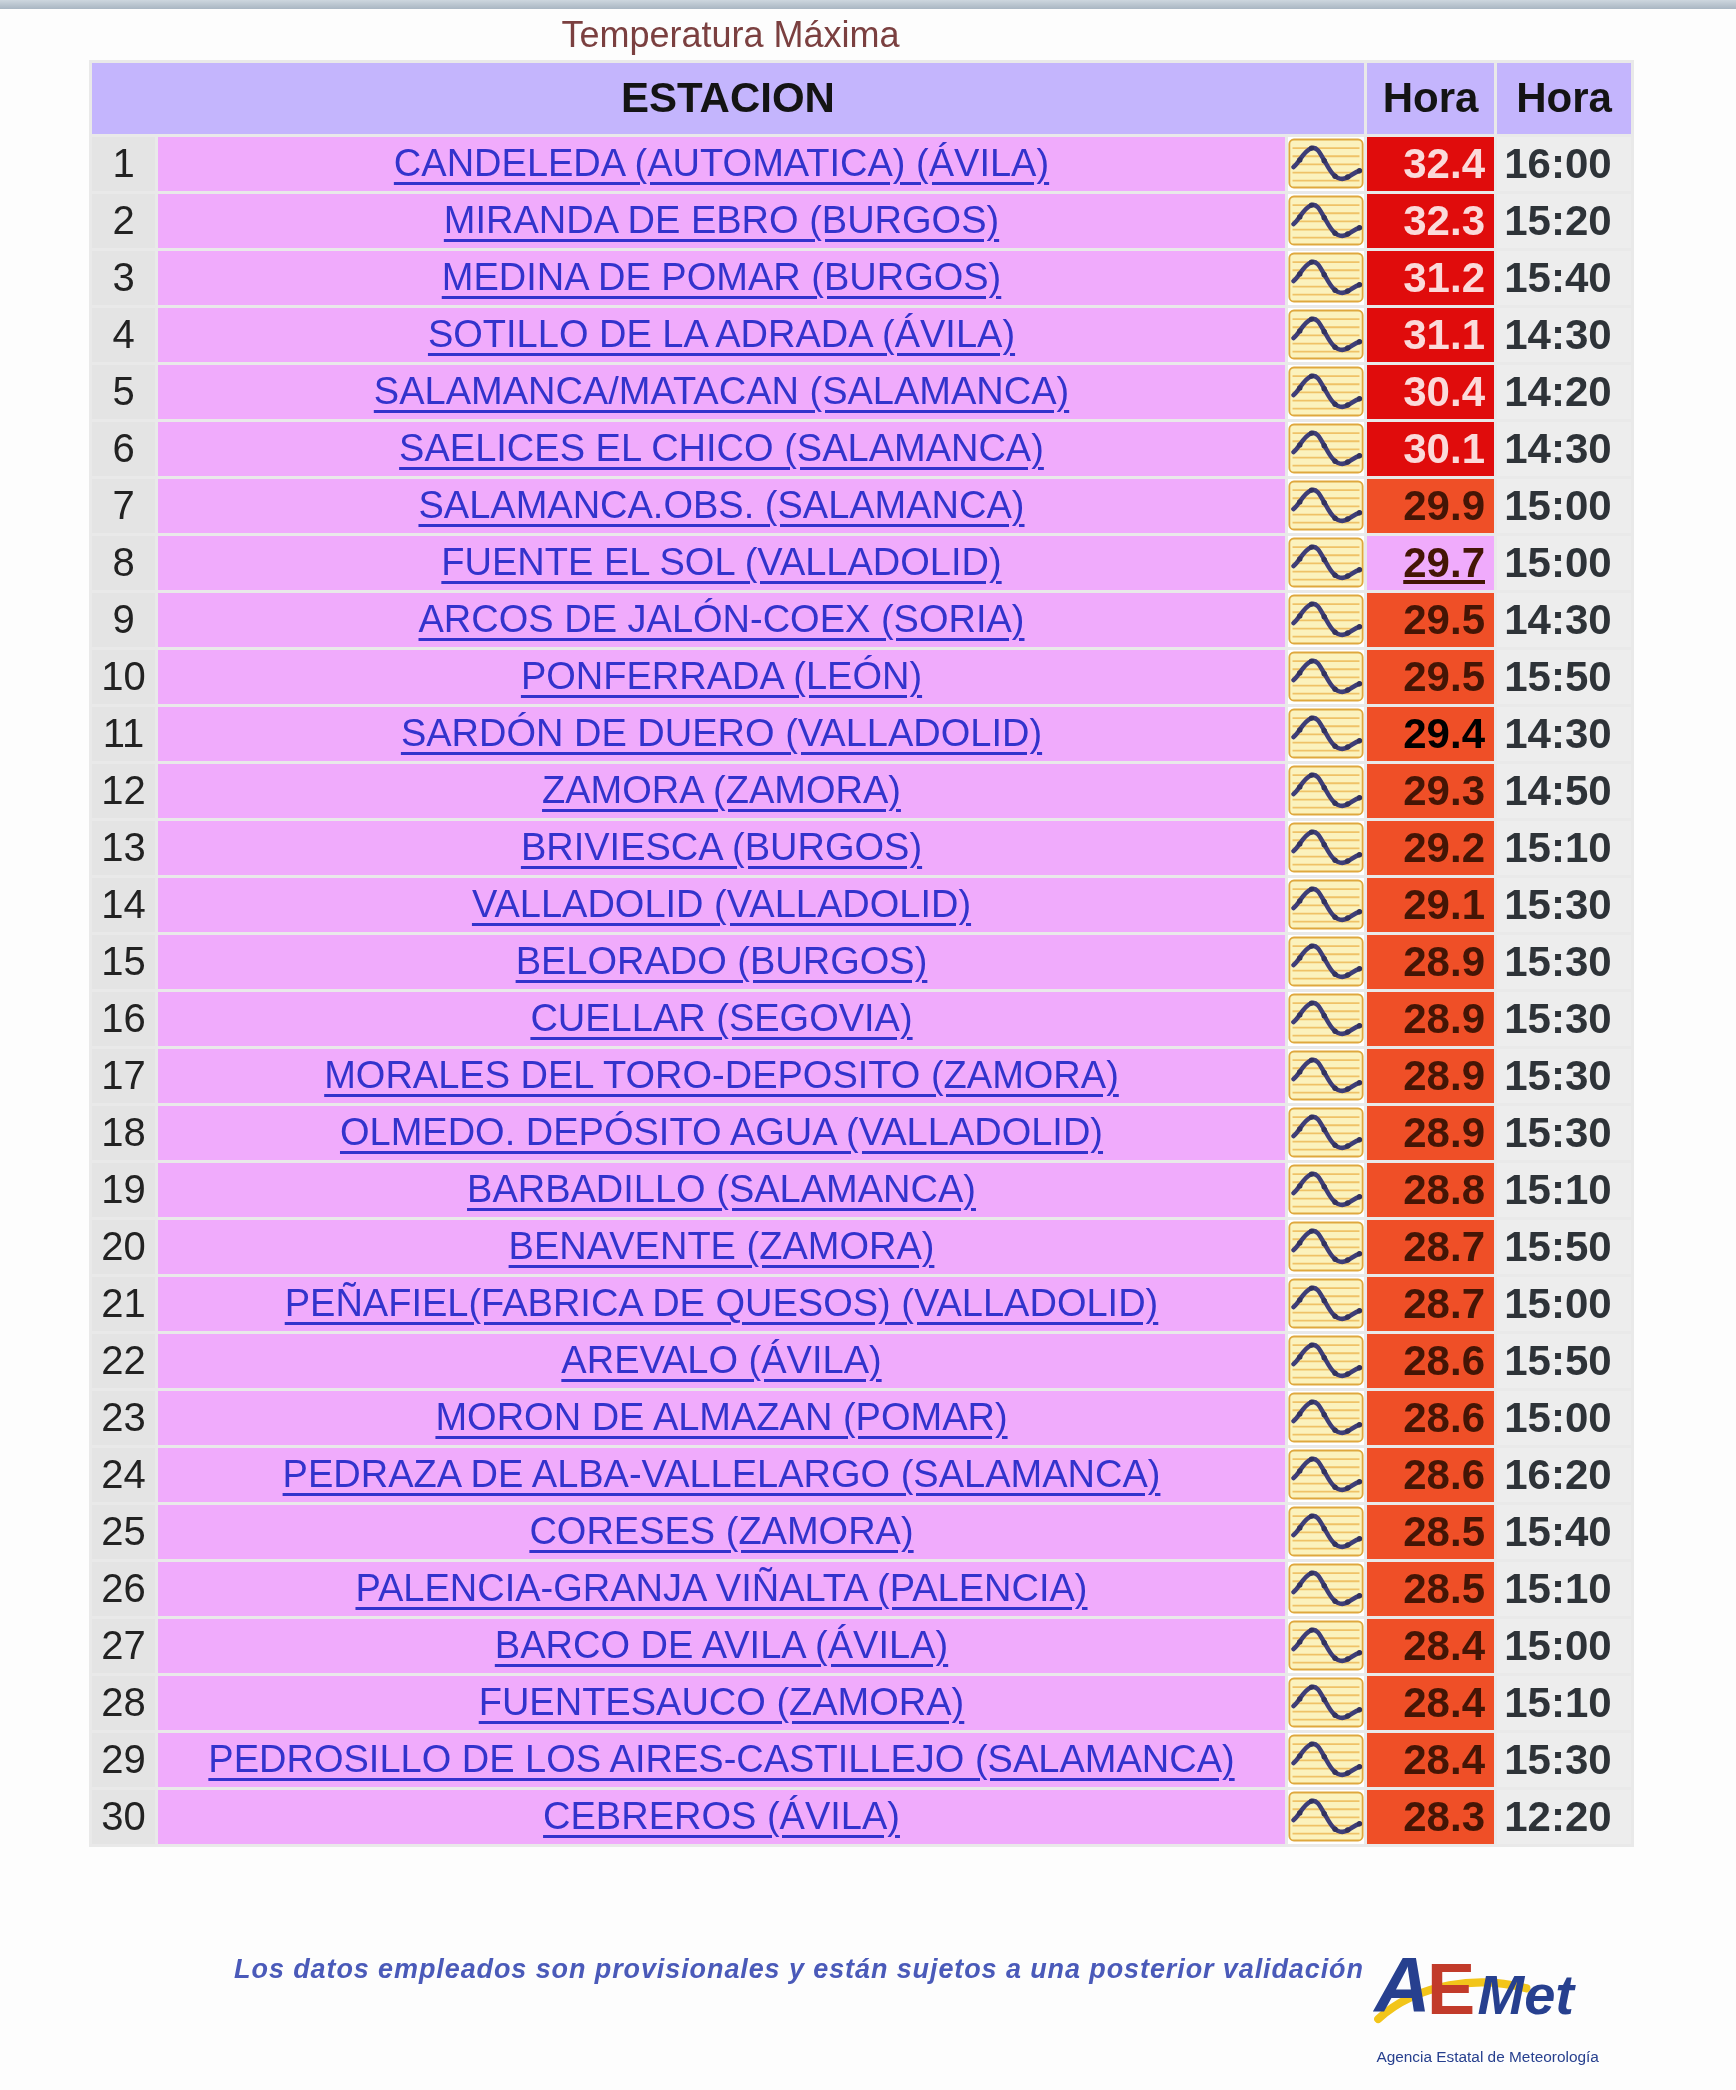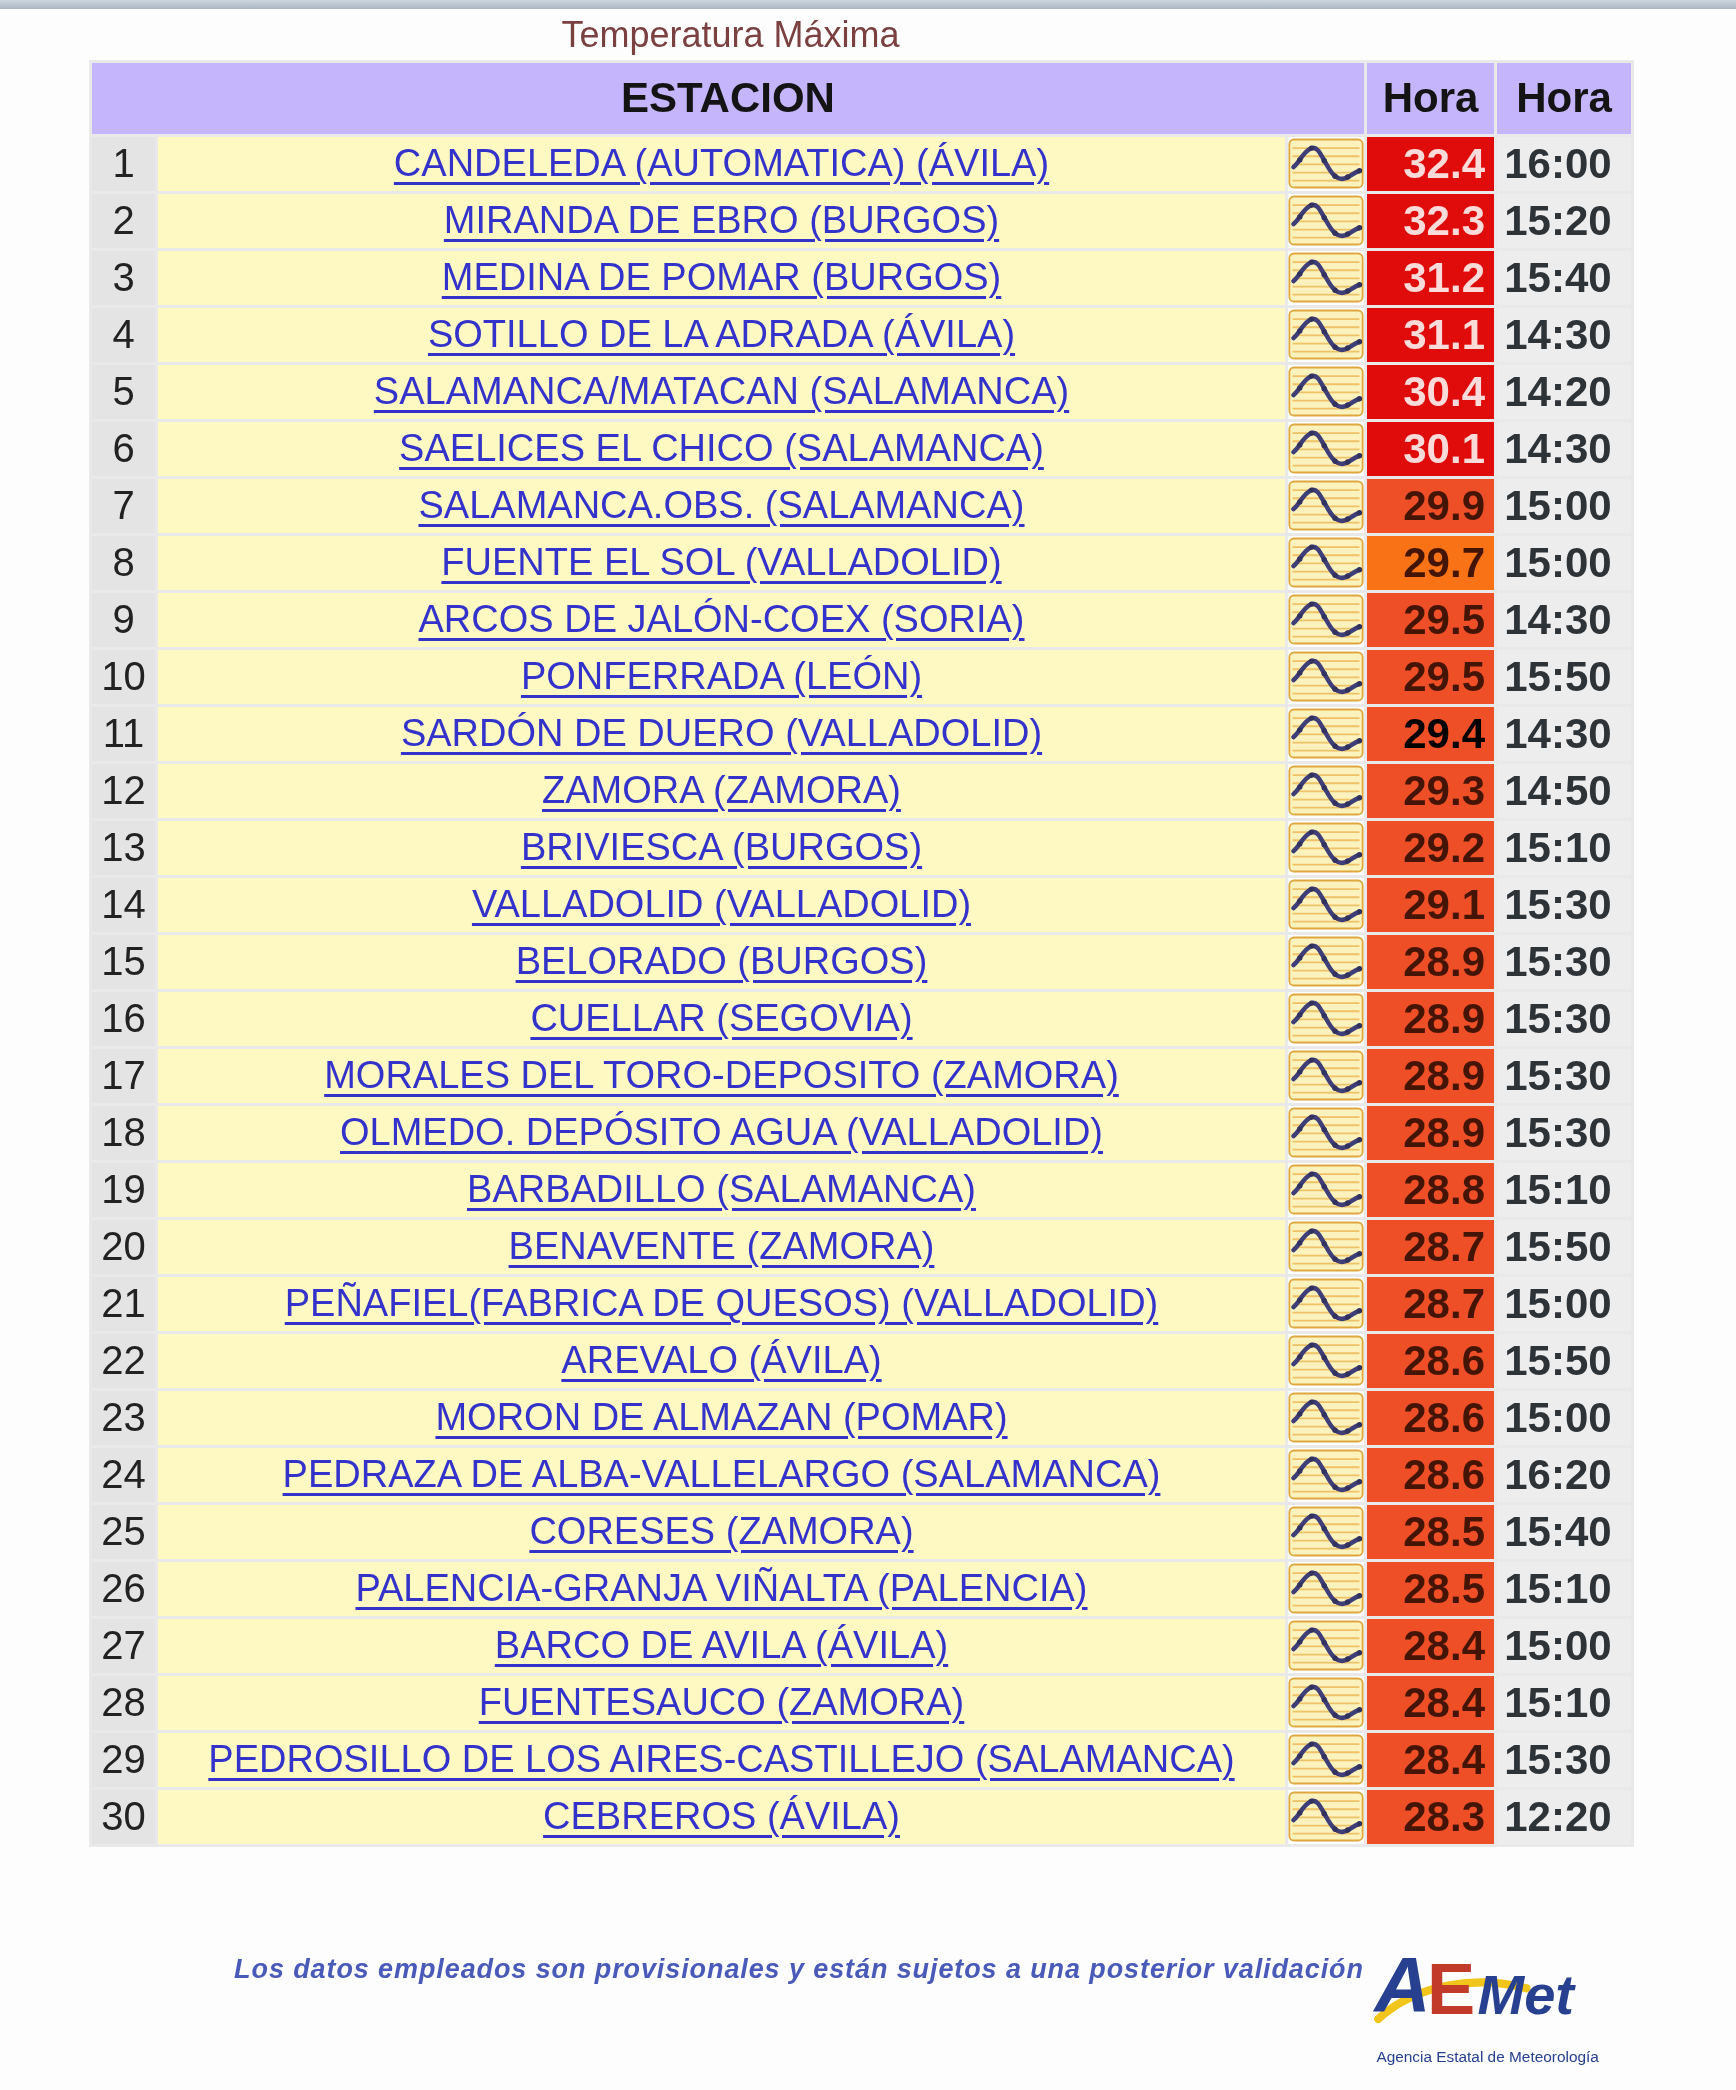--- a/index.html
+++ b/index.html
@@ -17,21 +17,21 @@
     background:#e9e9e9;table-layout:fixed;
   }
   col.c-num{width:63px;} col.c-st{width:1127px;} col.c-ic{width:74px;}
   col.c-tm{width:127px;} col.c-ho{width:134px;}
   th{background:#c4b5fd;font-size:42px;font-weight:bold;color:#141414;height:71px;padding:0;}
   th.h-est{text-align:center;}
   th.h-tmax{text-align:center;}
   th.h-hora{text-align:center;}
   td{height:54px;padding:0;overflow:hidden;white-space:nowrap;}
   td.num{background:#e4e4e4;text-align:center;font-size:40px;color:#222;}
-  td.station{background:#fef9c3;text-align:center;margin-top:10px;}
+  td.station{background:#f0abfc;text-align:center;margin-top:10px;}
   td.station a{
     color:#3333cc;font-size:38px;text-decoration:underline;
     text-decoration-thickness:2.7px;text-underline-offset:6.3px;
   }
   td.icon{background:#ffffff;text-align:center;vertical-align:middle;}
   td.icon svg{display:block;margin:0 auto;cursor:pointer;}
   td.tmax{font-size:42px;font-weight:bold;text-align:right;padding-right:9px;}
   td.hora{background:#ededed;font-size:42px;font-weight:bold;color:#2e3338;text-align:left;padding-left:7.2px;}
   .disclaimer{
     position:absolute;top:1954px;left:89px;width:1420px;text-align:center;
@@ -292,21 +292,21 @@
         <g fill="#32325f">
           <circle cx="13" cy="24" r="3"></circle>
               <circle cx="26" cy="11" r="3"></circle>
           <circle cx="40" cy="25" r="3"></circle>
               <circle cx="52" cy="42" r="3"></circle>
           <circle cx="66" cy="43" r="3"></circle>
               <circle cx="79" cy="36" r="3"></circle>
         </g>
       </svg>
     </td>
-    <td class="tmax" style="background: #f97316; color: rgb(68, 21, 5);">29.7</td>
+    <td class="tmax" style="background: #f0abfc; color: rgb(68, 21, 5); text-decoration: underline;">29.7</td>
     <td class="hora">15:00</td>
   </tr>
 
   <tr>
     <td class="num">9</td>
     <td class="station">
       <a href="#">ARCOS DE JALÓN-COEX (SORIA)</a>
     </td>
     <td class="icon">
       <svg width="76" height="51" viewBox="0 0 84 56">

